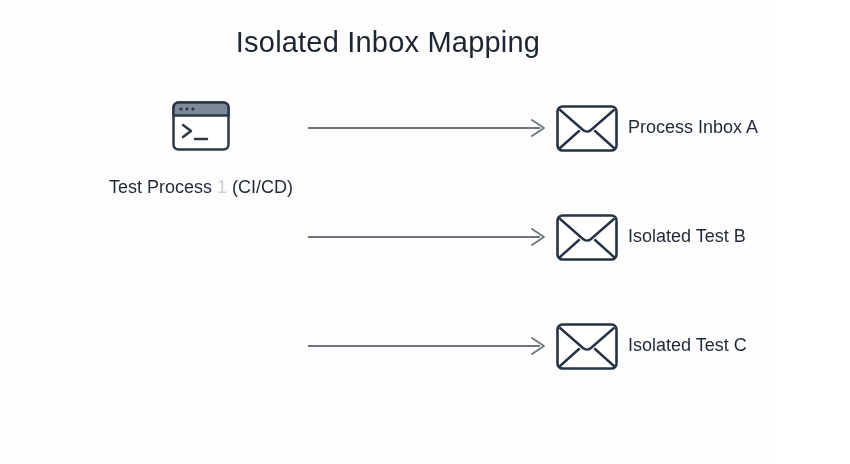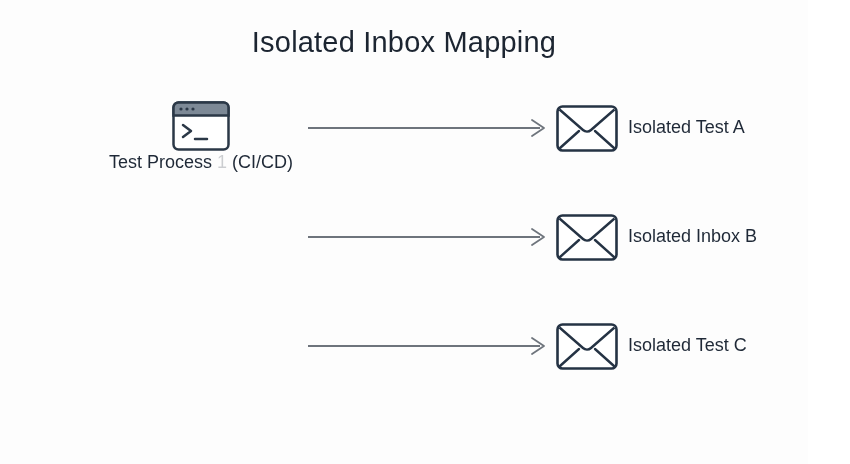--- a/index.html
+++ b/index.html
@@ -4,21 +4,20 @@
 <style>
   html, body { margin: 0; padding: 0; }
   .canvas {
     position: relative;
     width: 776px;
     height: 464px;
     background: #fdfdfd;
     overflow: hidden;
     font-family: "Liberation Sans", sans-serif;
     color: #1f2937;
-    padding-left: 32px;
   }
   .title {
     position: absolute;
     top: 26px;
     left: 0;
     width: 100%;
     text-align: center;
     font-size: 29px;
     font-weight: 500;
     letter-spacing: 0.2px;
@@ -38,21 +37,21 @@
     position: absolute;
     left: 105px;
     width: 192px;
     text-align: center;
   }
   .terminal-icon {
     display: block;
     margin: 0 auto;
   }
   .proc-label {
-    margin-top: 1px;
+    margin-top: 26px;
     font-size: 18px;
     color: #1f2937;
     white-space: nowrap;
   }
   .ghost { opacity: 0.22; }
 
   .arrow {
     position: absolute;
     left: 306px;
     top: 13px;
@@ -97,37 +96,37 @@
       <path d="M226 6 L238 14 L226 22" fill="none" stroke="#6e747c" stroke-width="1.8" stroke-linecap="round" stroke-linejoin="round"></path>
     </svg>
     <div class="envelope-wrap">
       <svg width="62" height="47" viewBox="0 0 62 47">
         <rect x="1.5" y="1.5" width="59" height="44" rx="5" fill="#ffffff" stroke="#253344" stroke-width="2.6"></rect>
         <path d="M3.5 4.5 L27 25 a6 6 0 0 0 8 0 L58.5 4.5" fill="none" stroke="#253344" stroke-width="2.4" stroke-linejoin="round"></path>
         <path d="M4 43 L23 26" fill="none" stroke="#253344" stroke-width="2.4" stroke-linecap="round"></path>
         <path d="M58 43 L39 26" fill="none" stroke="#253344" stroke-width="2.4" stroke-linecap="round"></path>
       </svg>
     </div>
-    <div class="inbox-label">Isolated Test A</div>
+    <div class="inbox-label">Process Inbox A</div>
   </div>
 
   <div class="row row-2">
     <svg class="arrow" width="242" height="28" viewBox="0 0 242 28">
       <line x1="2" y1="14" x2="234" y2="14" stroke="#6e747c" stroke-width="1.8"></line>
       <path d="M226 6 L238 14 L226 22" fill="none" stroke="#6e747c" stroke-width="1.8" stroke-linecap="round" stroke-linejoin="round"></path>
     </svg>
     <div class="envelope-wrap">
       <svg width="62" height="47" viewBox="0 0 62 47">
         <rect x="1.5" y="1.5" width="59" height="44" rx="5" fill="#ffffff" stroke="#253344" stroke-width="2.6"></rect>
         <path d="M3.5 4.5 L27 25 a6 6 0 0 0 8 0 L58.5 4.5" fill="none" stroke="#253344" stroke-width="2.4" stroke-linejoin="round"></path>
         <path d="M4 43 L23 26" fill="none" stroke="#253344" stroke-width="2.4" stroke-linecap="round"></path>
         <path d="M58 43 L39 26" fill="none" stroke="#253344" stroke-width="2.4" stroke-linecap="round"></path>
       </svg>
     </div>
-    <div class="inbox-label">Isolated Inbox B</div>
+    <div class="inbox-label">Isolated Test B</div>
   </div>
 
   <div class="row row-3">
     <svg class="arrow" width="242" height="28" viewBox="0 0 242 28">
       <line x1="2" y1="14" x2="234" y2="14" stroke="#6e747c" stroke-width="1.8"></line>
       <path d="M226 6 L238 14 L226 22" fill="none" stroke="#6e747c" stroke-width="1.8" stroke-linecap="round" stroke-linejoin="round"></path>
     </svg>
     <div class="envelope-wrap">
       <svg width="62" height="47" viewBox="0 0 62 47">
         <rect x="1.5" y="1.5" width="59" height="44" rx="5" fill="#ffffff" stroke="#253344" stroke-width="2.6"></rect>

